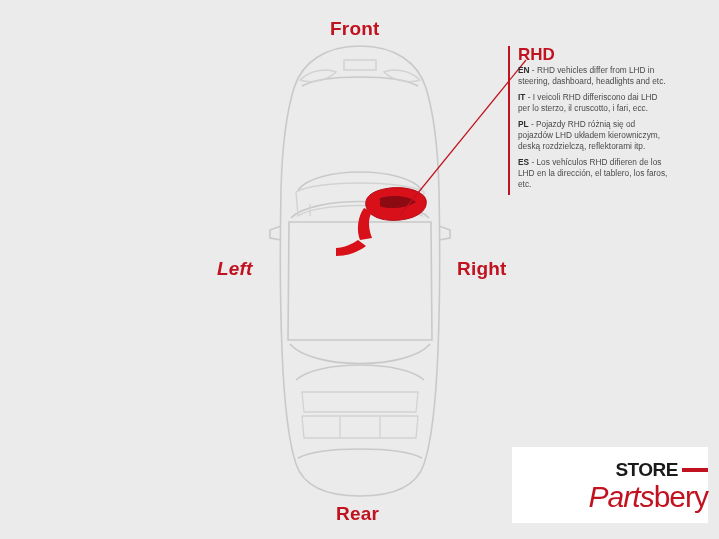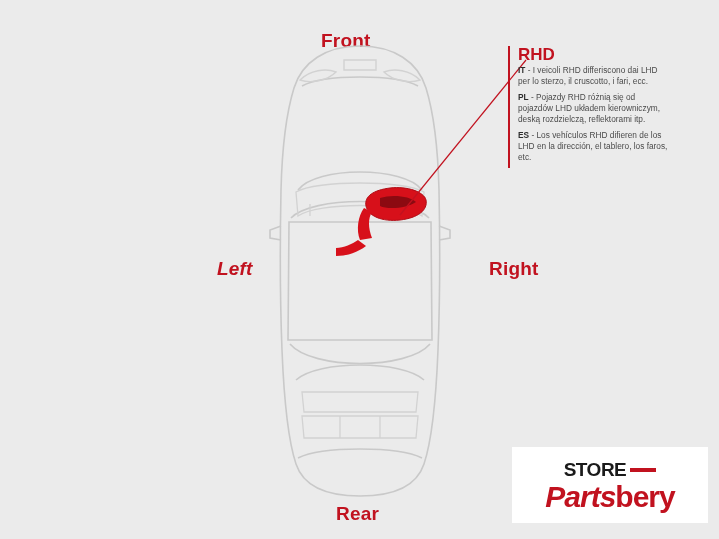--- a/index.html
+++ b/index.html
@@ -15,24 +15,24 @@
   .stage { position: absolute; inset: 0; }
 
   .label {
     position: absolute;
     color: #c1121f;
     font-weight: bold;
     font-size: 19px;
     letter-spacing: .2px;
     white-space: nowrap;
   }
-  .label-front { left: 321px; top: 18px; margin-top: 12px; }
+  .label-front { left: 330px; top: 18px; }
   .label-rear  { left: 336px; top: 503px; }
   .label-left  { left: 217px; top: 258px; font-style: italic; }
-  .label-right { left: 457px; top: 258px; margin-left: 32px; }
+  .label-right { left: 457px; top: 258px; }
 
   .car-wrap { position: absolute; left: 240px; top: 40px; width: 240px; height: 460px; }
   .car-wrap svg { display: block; }
 
   .callout-line { position: absolute; left: 0; top: 0; width: 719px; height: 539px; pointer-events: none; }
 
   .info {
     position: absolute;
     left: 508px;
     top: 46px;
@@ -63,39 +63,39 @@
 
   .logo {
     position: absolute;
     left: 512px;
     top: 447px;
     width: 196px;
     height: 76px;
     background: #fff;
     display: flex;
     flex-direction: column;
-    align-items: center;
+    align-items: flex-end;
     justify-content: center;
   }
   .logo-top {
     display: flex;
     align-items: center;
     gap: 4px;
     margin-bottom: 1px;
   }
   .logo-store {
     font-weight: bold;
     font-size: 19px;
     color: #1a1a1a;
     letter-spacing: -0.5px;
   }
   .logo-dash { width: 26px; height: 4px; background: #c1121f; }
   .logo-main {
     font-size: 30px;
-    font-weight: bold;
+    font-weight: normal;
     line-height: 1;
     letter-spacing: -1px;
   }
   .logo-parts { color: #c1121f; font-style: italic; }
   .logo-bery { color: #c1121f; }
 </style>
 </head>
 <body>
 
 <div class="stage">
@@ -169,20 +169,23 @@
   </div>
 
   <svg class="callout-line">
     <line x1="400" y1="215" x2="526" y2="60" stroke="#c1121f" stroke-width="1.2"></line>
   </svg>
 
   <div class="info">
     <div class="info-title">RHD</div>
 
     <div class="info-row">
+      <b>EN</b><span> - RHD vehicles differ from LHD in steering, dashboard, headlights and etc.</span>
+    </div>
+    <div class="info-row">
       <b>IT</b><span> - I veicoli RHD differiscono dai LHD per lo sterzo, il cruscotto, i fari, ecc.</span>
     </div>
     <div class="info-row">
       <b>PL</b><span> - Pojazdy RHD różnią się od pojazdów LHD układem kierowniczym, deską rozdzielczą, reflektorami itp.</span>
     </div>
     <div class="info-row">
       <b>ES</b><span> - Los vehículos RHD difieren de los LHD en la dirección, el tablero, los faros, etc.</span>
     </div>
   </div>
 

